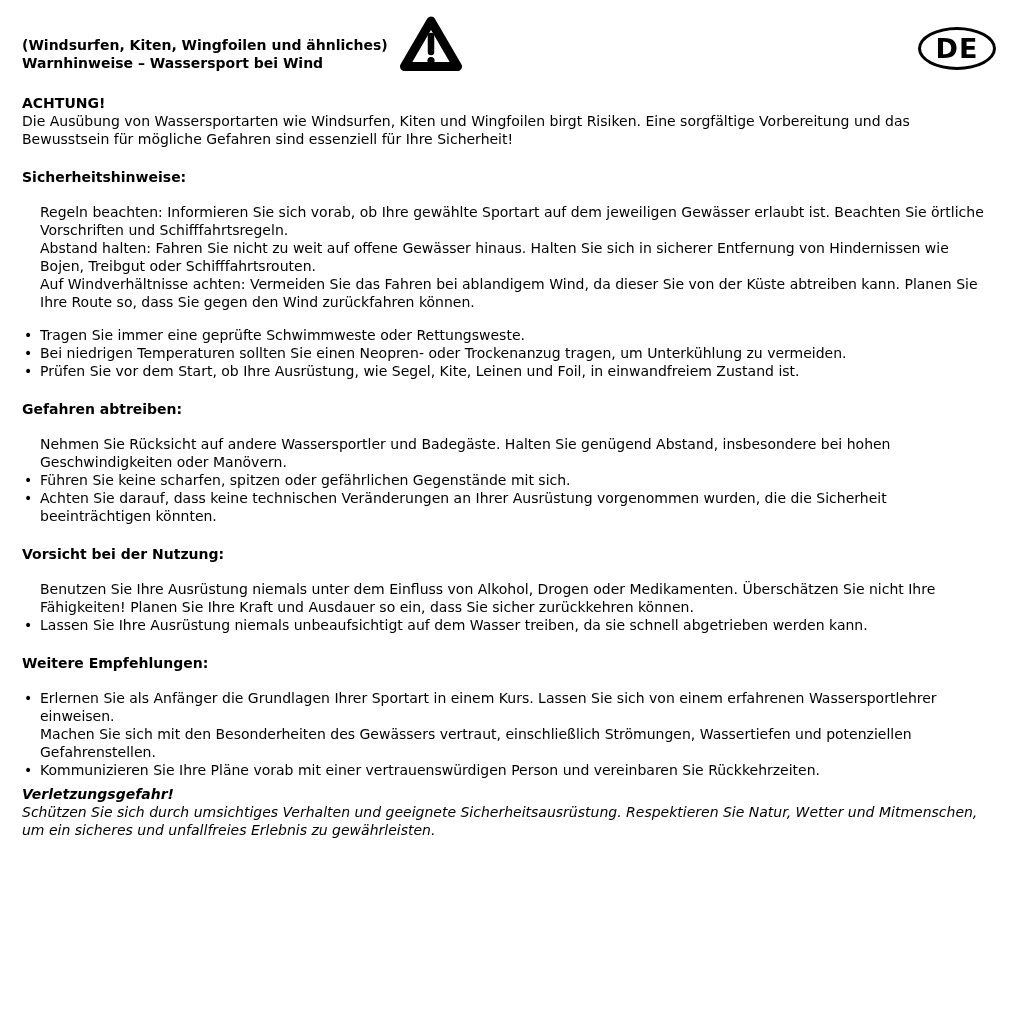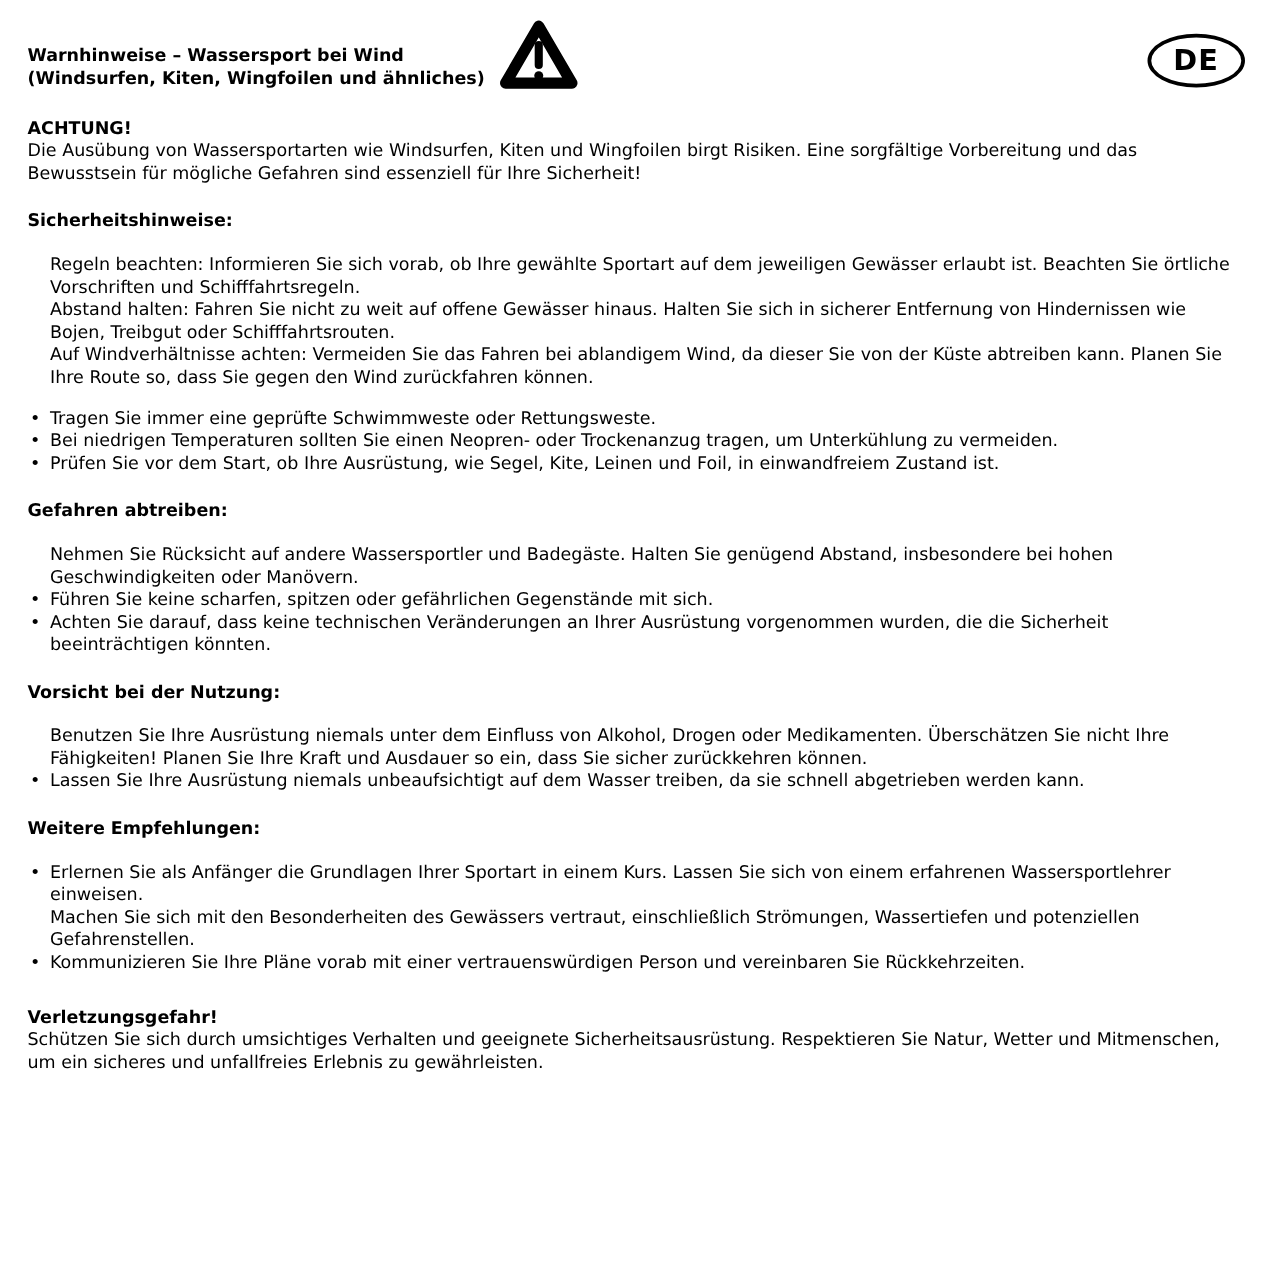--- a/index.html
+++ b/index.html
@@ -32,40 +32,40 @@
     top: 27px;
     width: 78px;
     height: 43px;
     box-sizing: border-box;
     border: 3.5px solid #000000;
     border-radius: 50%;
     display: flex;
     align-items: center;
     justify-content: center;
     font-weight: bold;
-    font-size: 23px;
+    font-size: 27px;
     letter-spacing: 1px;
   }
   .intro { margin-top: 22px; }
   .heading { font-weight: bold; }
   .section { margin-top: 15px; }
   .section .heading { margin-bottom: 17px; margin-top: 20px; }
   .item { position: relative; padding-left: 18px; }
   .bullet { position: absolute; left: 2px; top: 0; }
-  .outro { margin-top: 26px; }
+  .outro { margin-top: 6px; font-style: italic; }
 </style>
 </head>
 <body>
 
 <div class="page">
 
   <header>
     <div class="doc-title">
+      <div>(Windsurfen, Kiten, Wingfoilen und ähnliches)</div>
       <div>Warnhinweise – Wassersport bei Wind</div>
-      <div>(Windsurfen, Kiten, Wingfoilen und ähnliches)</div>
     </div>
 
     <svg class="warn-icon" width="64" height="60" viewBox="0 0 64 60" aria-hidden="true">
       <path d="M32 6 L58.5 51.5 L5.5 51.5 Z" fill="#ffffff" stroke="#000000" stroke-width="9" stroke-linejoin="round"></path>
       <path d="M32 21 L32 37" stroke="#000000" stroke-width="6.5" stroke-linecap="round"></path>
       <circle cx="32" cy="45.5" r="3.6" fill="#000000"></circle>
     </svg>
 
     <div class="lang-badge">
       <span>DE</span>

